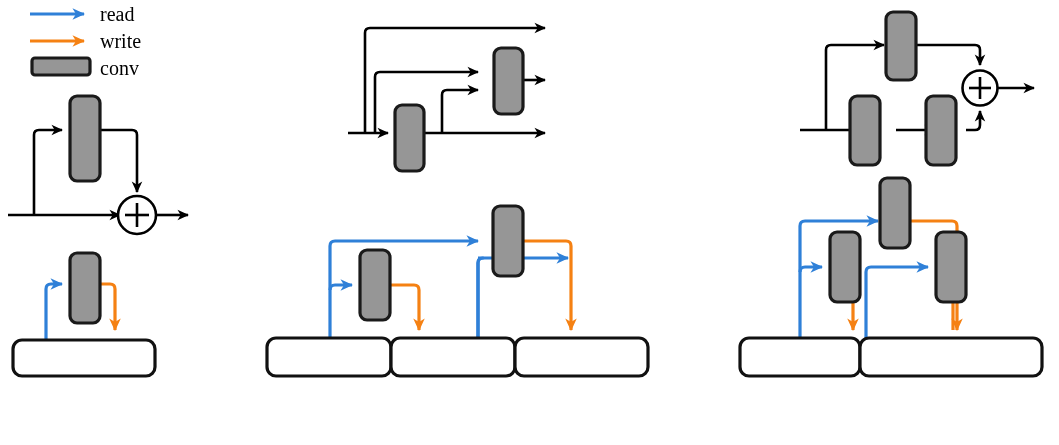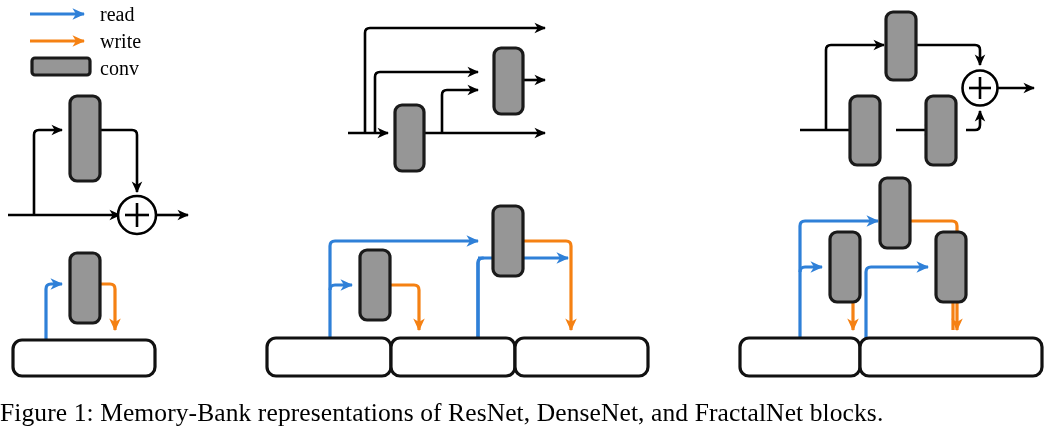--- a/index.html
+++ b/index.html
@@ -159,14 +159,13 @@
 
       <rect class="blk" x="880" y="178" width="30" height="70" rx="7"></rect>
       <rect class="blk" x="830" y="232" width="30" height="70" rx="7"></rect>
       <rect class="blk" x="936" y="232" width="30" height="70" rx="7"></rect>
 
       <rect class="bank" x="740" y="338" width="120" height="38" rx="9"></rect>
       <rect class="bank" x="860" y="338" width="182" height="38" rx="9"></rect>
     </g>
   </svg>
 
-  <div class="caption">Figure 1: Memory-Bank representations of ResNet, DenseNet, and FractalNet blocks.</div>
 </div>
 
 </body></html>

